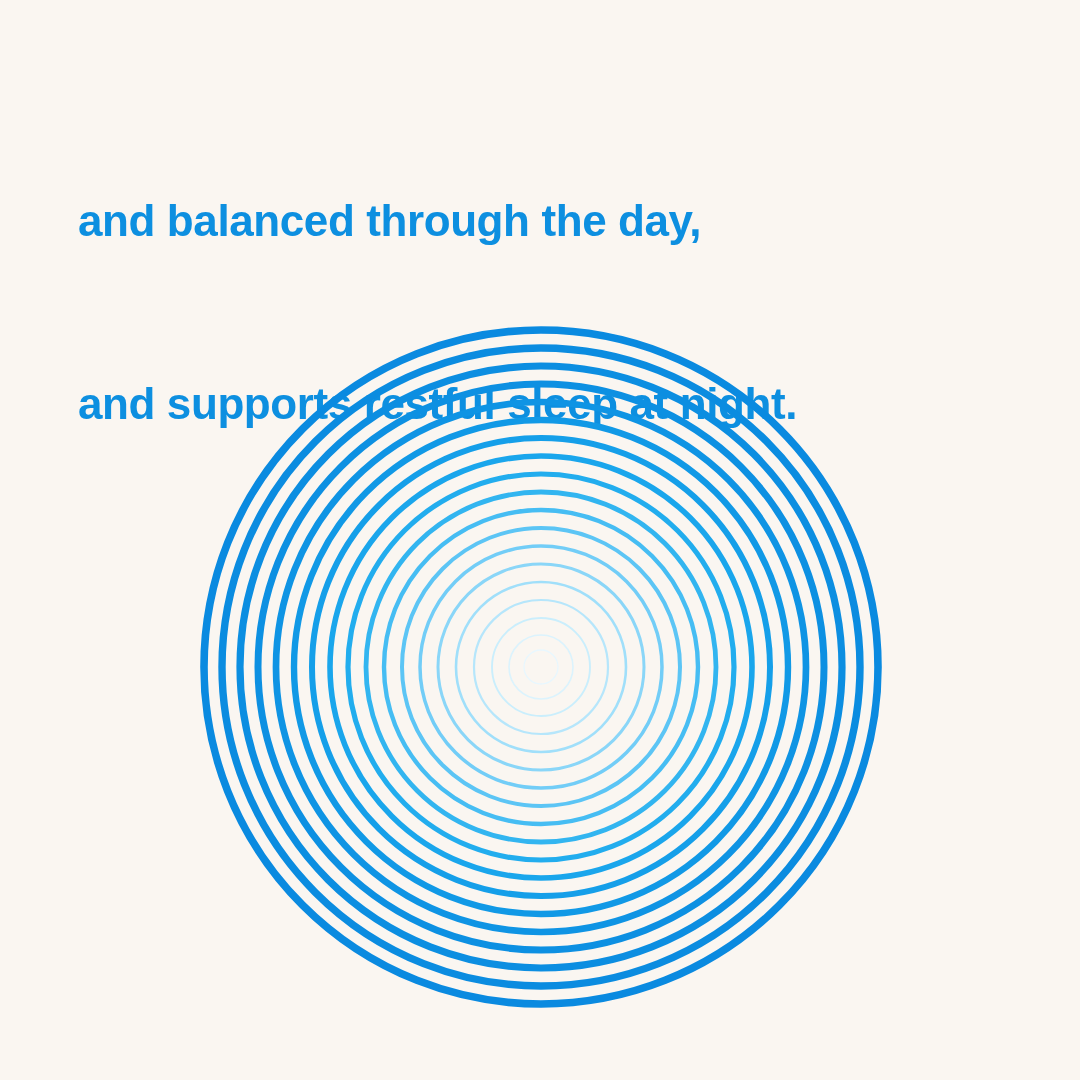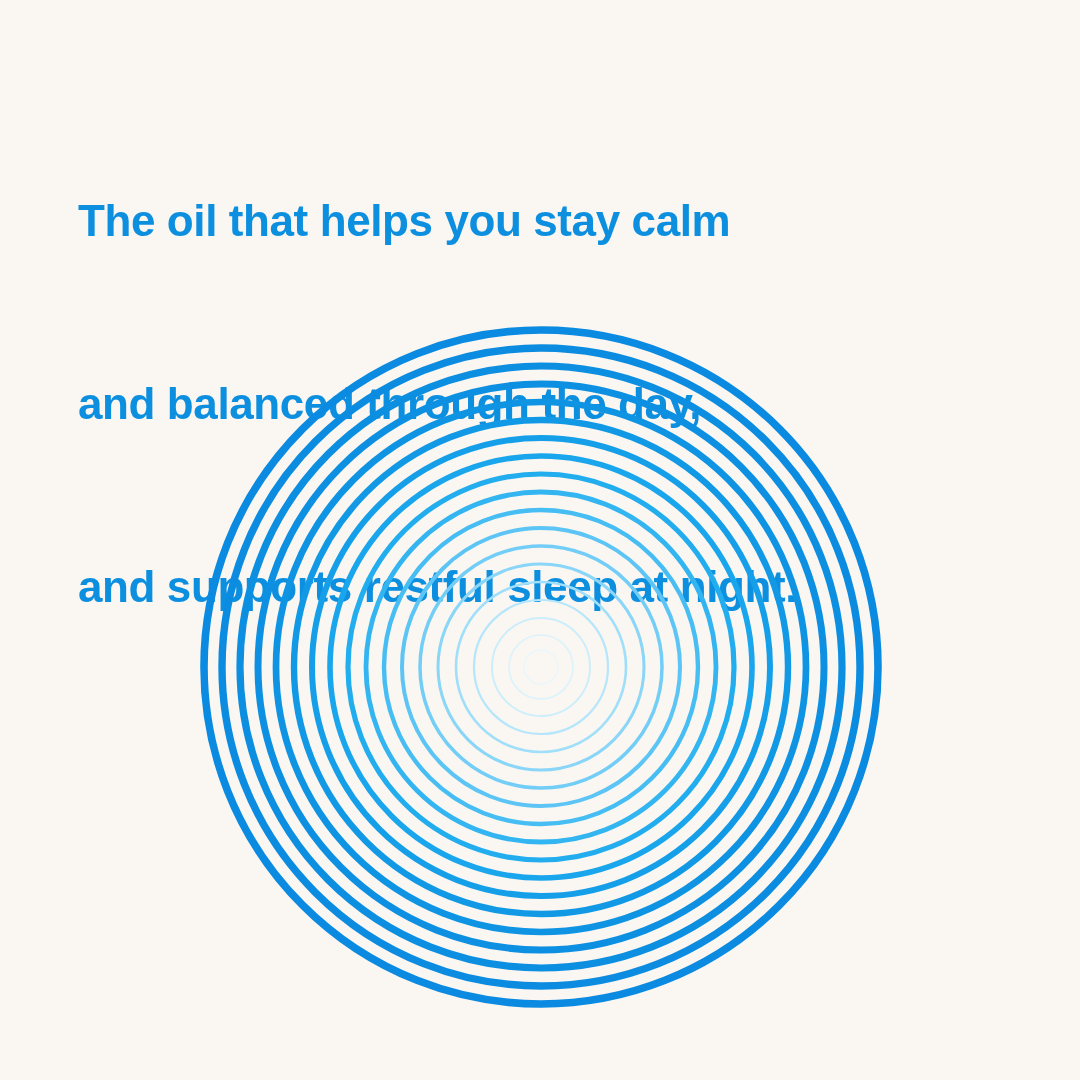--- a/index.html
+++ b/index.html
@@ -55,21 +55,20 @@
     width: 1080px;
     height: 1080px;
   }
 </style>
 </head>
 <body style="background: rgb(250, 246, 241);">
 
 <div id="poster" style="background: rgb(250, 246, 241);">
 
   <div id="headline" style="color: rgb(13, 143, 224);">
-    <span class="hl-line">The oil that helps you stay calm</span>
     <span class="hl-line">and balanced through the day,</span>
     <span class="hl-line">and supports restful sleep at night.</span>
   </div>
 
   <div id="ripple-wrap">
     <svg id="ripple-svg" viewBox="0 0 1080 1080" xmlns="http://www.w3.org/2000/svg">
       <g id="ripple-group">
           <circle cx="541" cy="667" r="337" fill="none" stroke="#0a8ae0" stroke-width="7.6" opacity="1"></circle>
           <circle cx="541" cy="667" r="319" fill="none" stroke="#0b8ce0" stroke-width="7.4" opacity="1"></circle>
           <circle cx="541" cy="667" r="301" fill="none" stroke="#0c8ee1" stroke-width="7.2" opacity="1"></circle>

